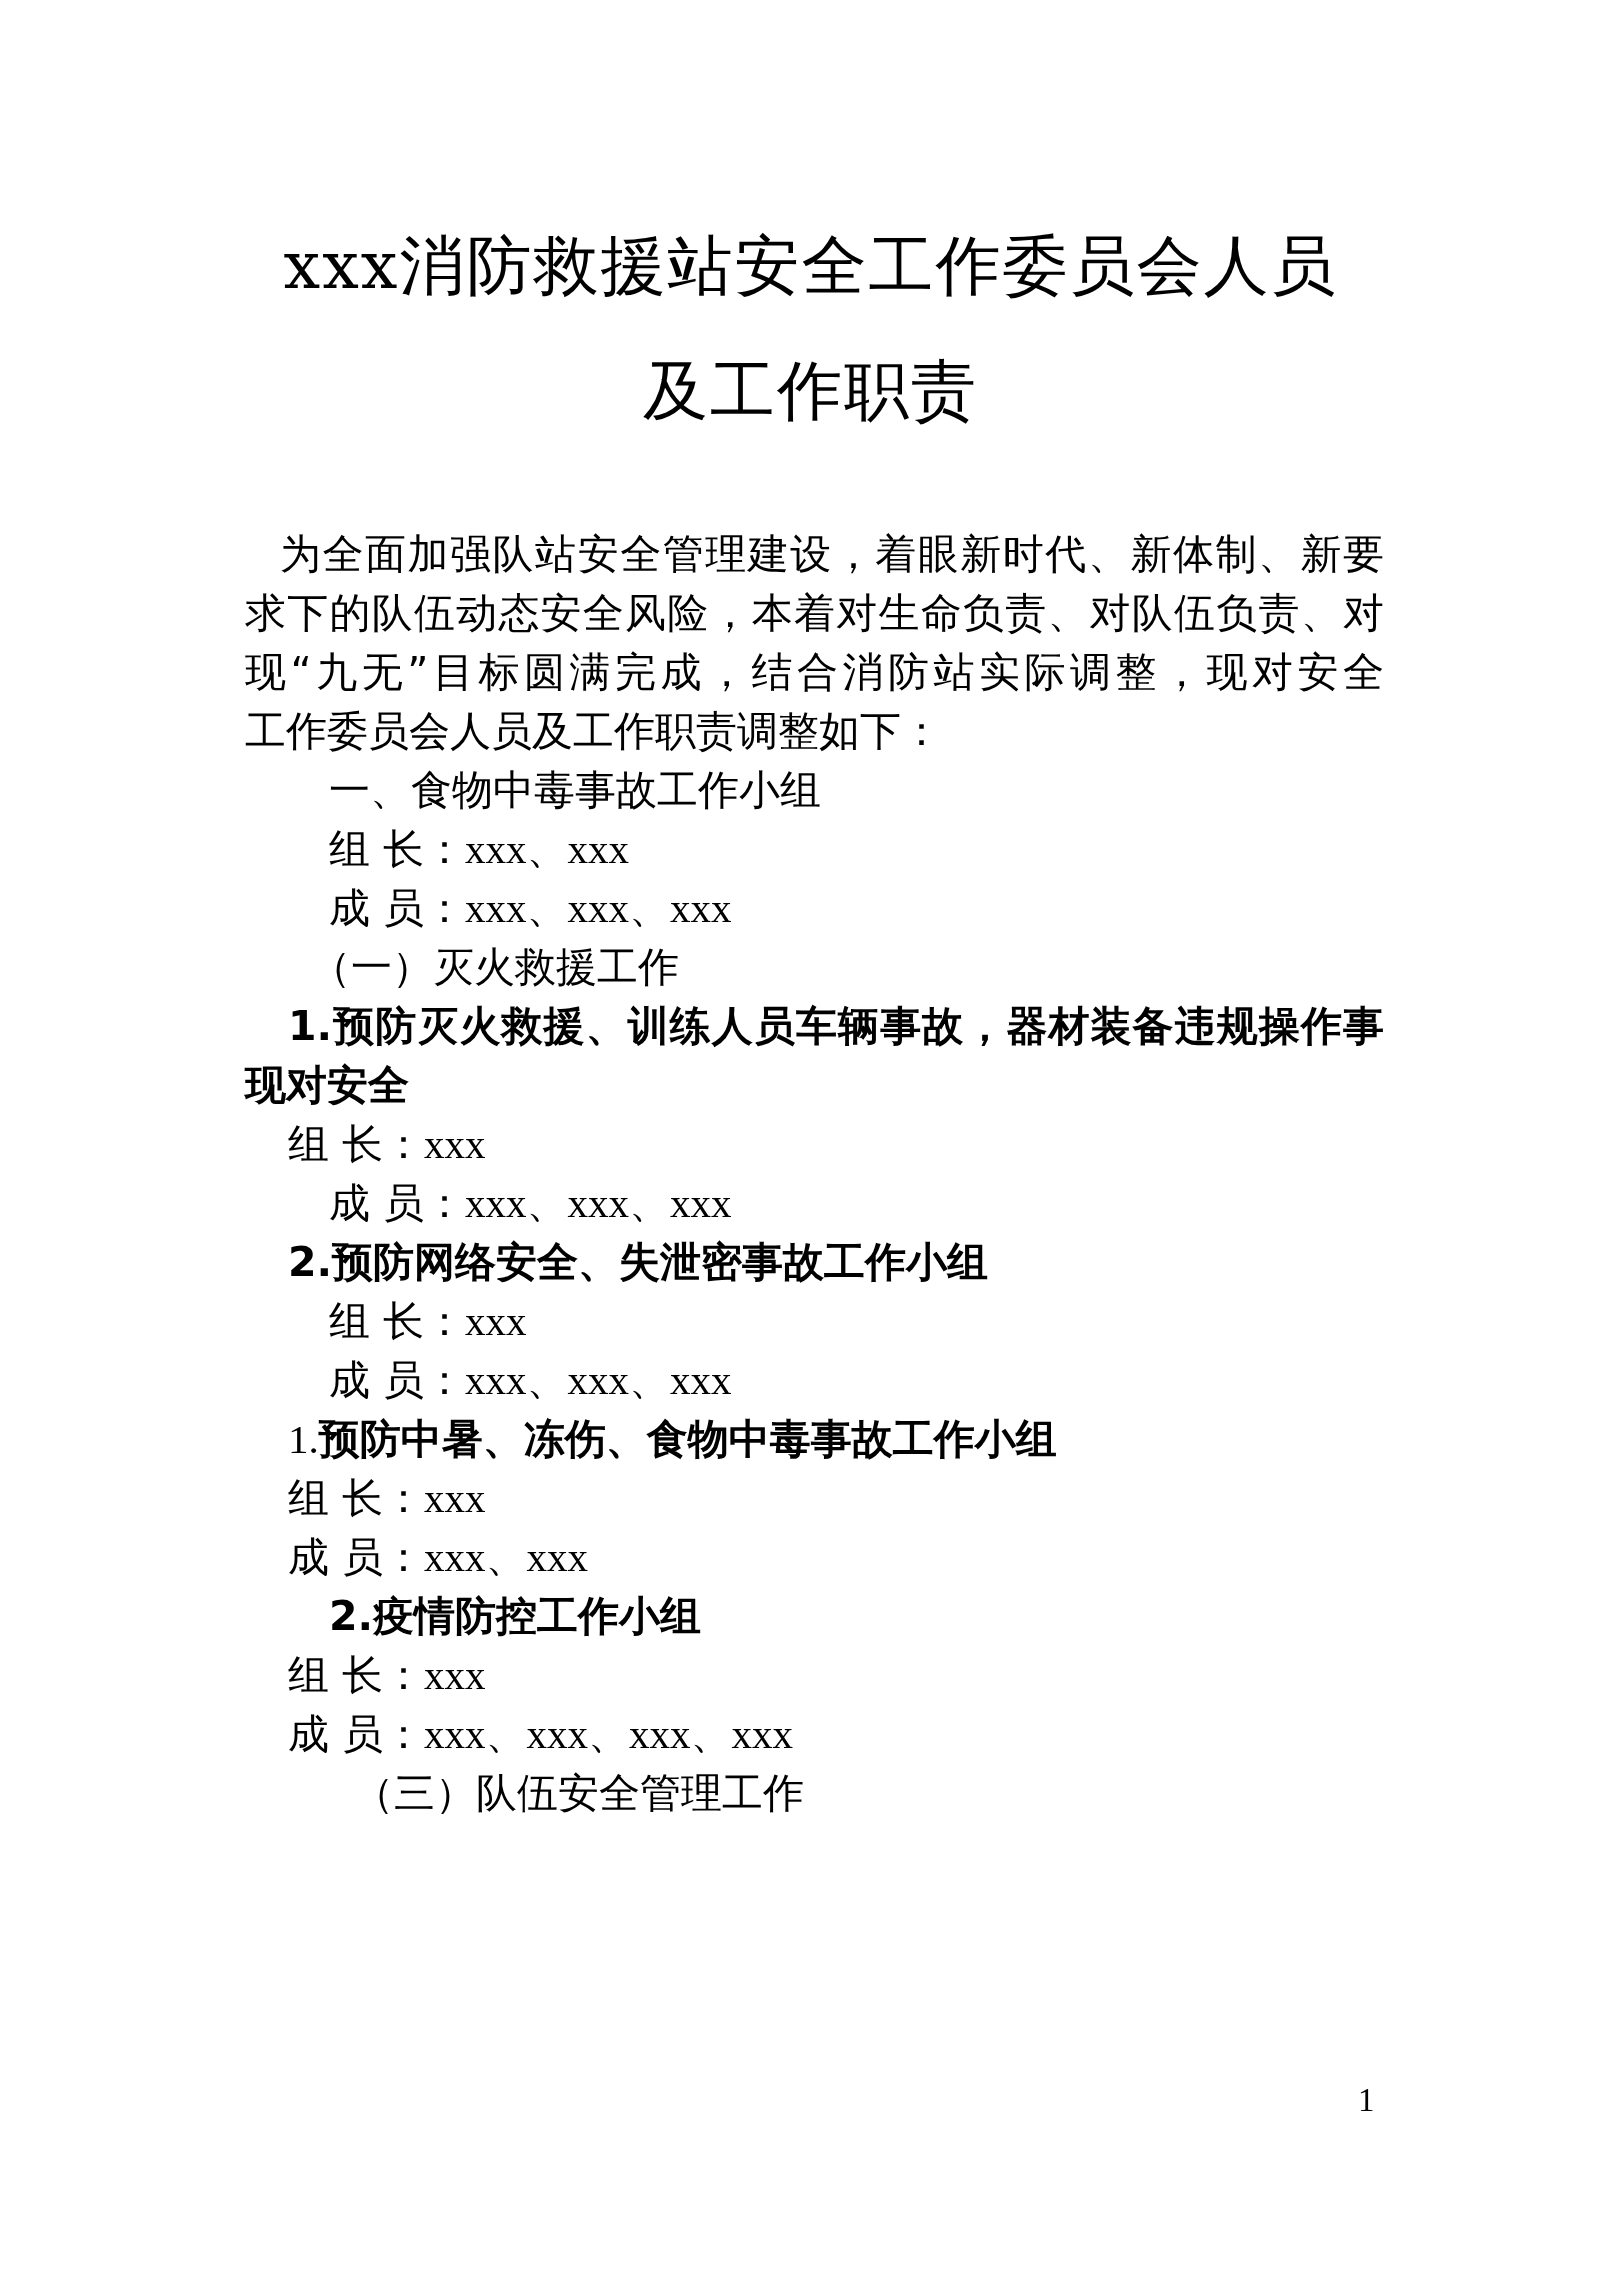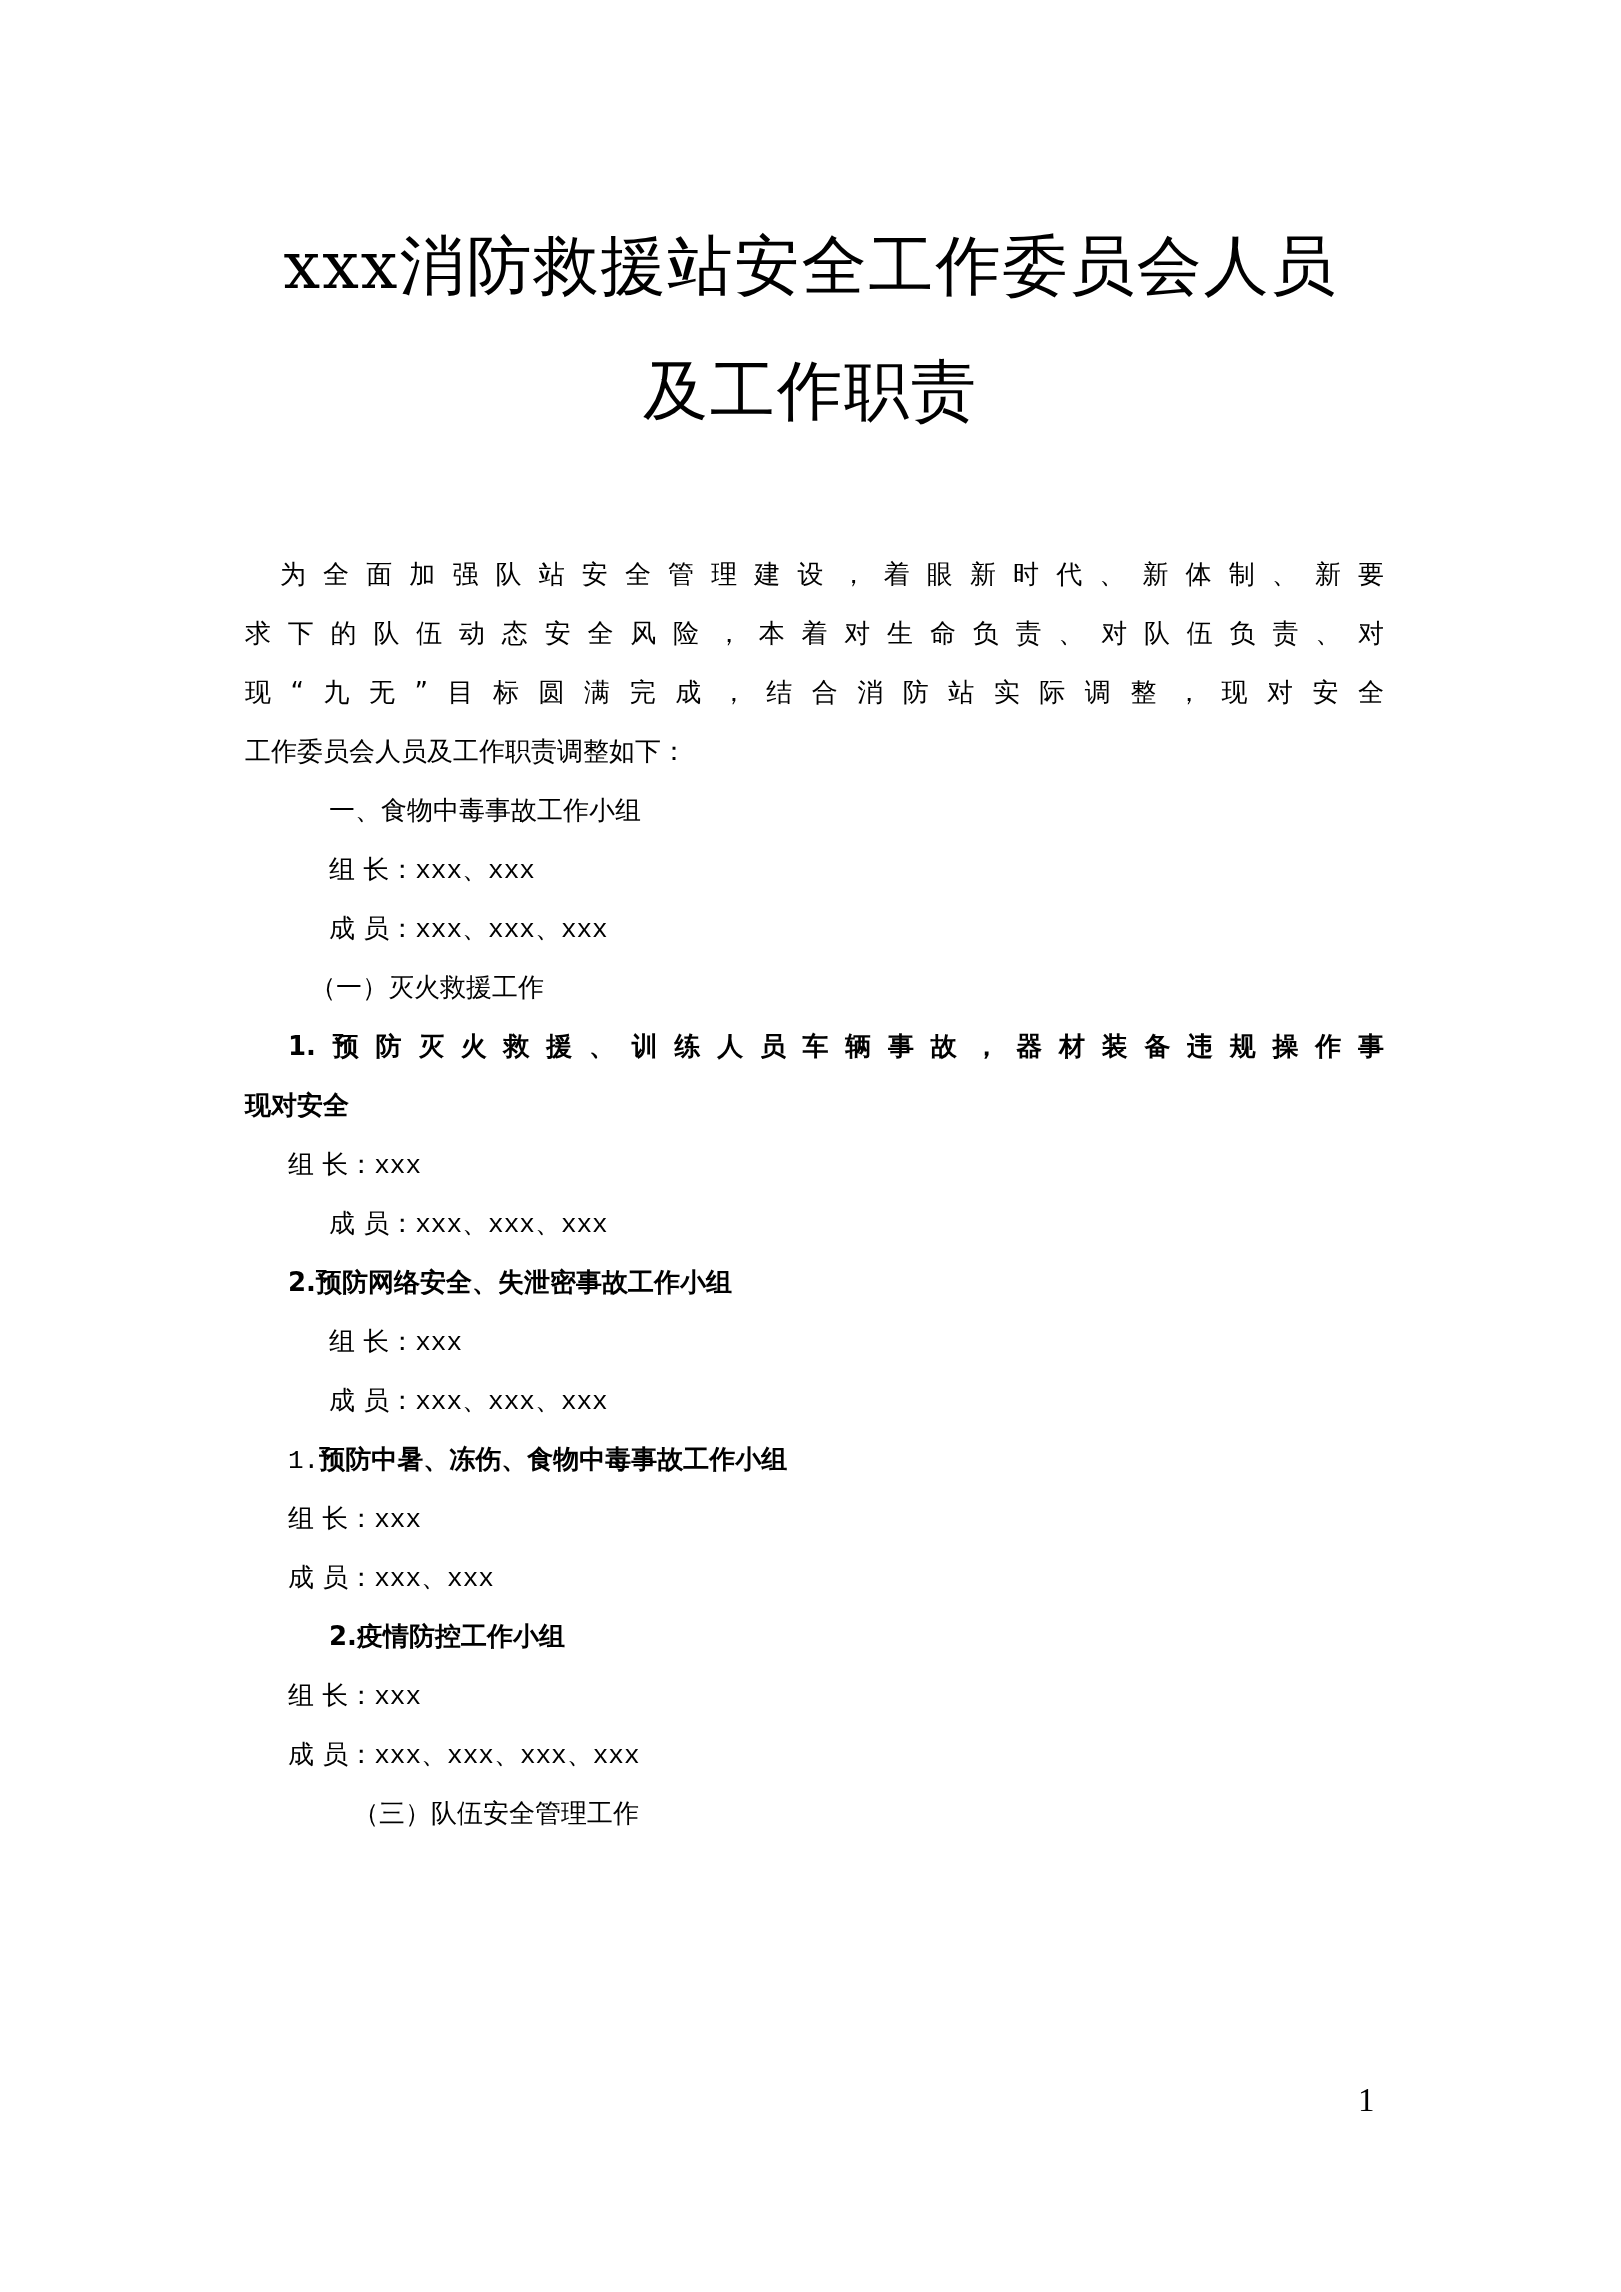--- a/index.html
+++ b/index.html
@@ -2,27 +2,27 @@
 <html><head>
 <meta charset="utf-8">
 <style>
   html, body { margin:0; padding:0; background:#ffffff; }
   body { width:1621px; height:2293px; position:relative; overflow:hidden; color:#000; }
   .page { position:absolute; left:0; top:0; width:1621px; height:2044px; background:#fff; }
   .title { position:absolute; left:0; width:1621px; text-align:center;
            font-family:"DejaVu Serif","Liberation Serif",serif; font-size:65px; font-weight:normal; letter-spacing:2px; }
   .t1 { top:222px; }
   .t2 { top:347px; }
-  .body { position:absolute; left:245px; top:545px; width:1139px;
-          font-family:"DejaVu Sans","Liberation Sans",sans-serif; font-size:26px; line-height:59px; }
+  .body { position:absolute; left:245px; top:525px; width:1139px;
+          font-family:"DejaVu Sans","Liberation Sans",sans-serif; font-size:41px; line-height:59px; }
   .line { white-space:nowrap; height:59px; }
   .para-line { white-space:nowrap; height:59px; text-align:justify; text-align-last:justify; }
   .para-line.last { text-align-last:left; }
   .b { font-weight:bold; }
-  .xx { font-family:Liberation Mono, monospace; }
+  .xx { font-family:Liberation Serif, serif; }
   .pagenum { position:absolute; left:1358px; top:2082px; font-family:"Liberation Serif","DejaVu Serif",serif; font-size:33px; }
 </style>
 </head>
 <body>
 
 <div class="page">
   <div class="title t1">xxx消防救援站安全工作委员会人员</div>
   <div class="title t2">及工作职责</div>
 
   <div class="body">

